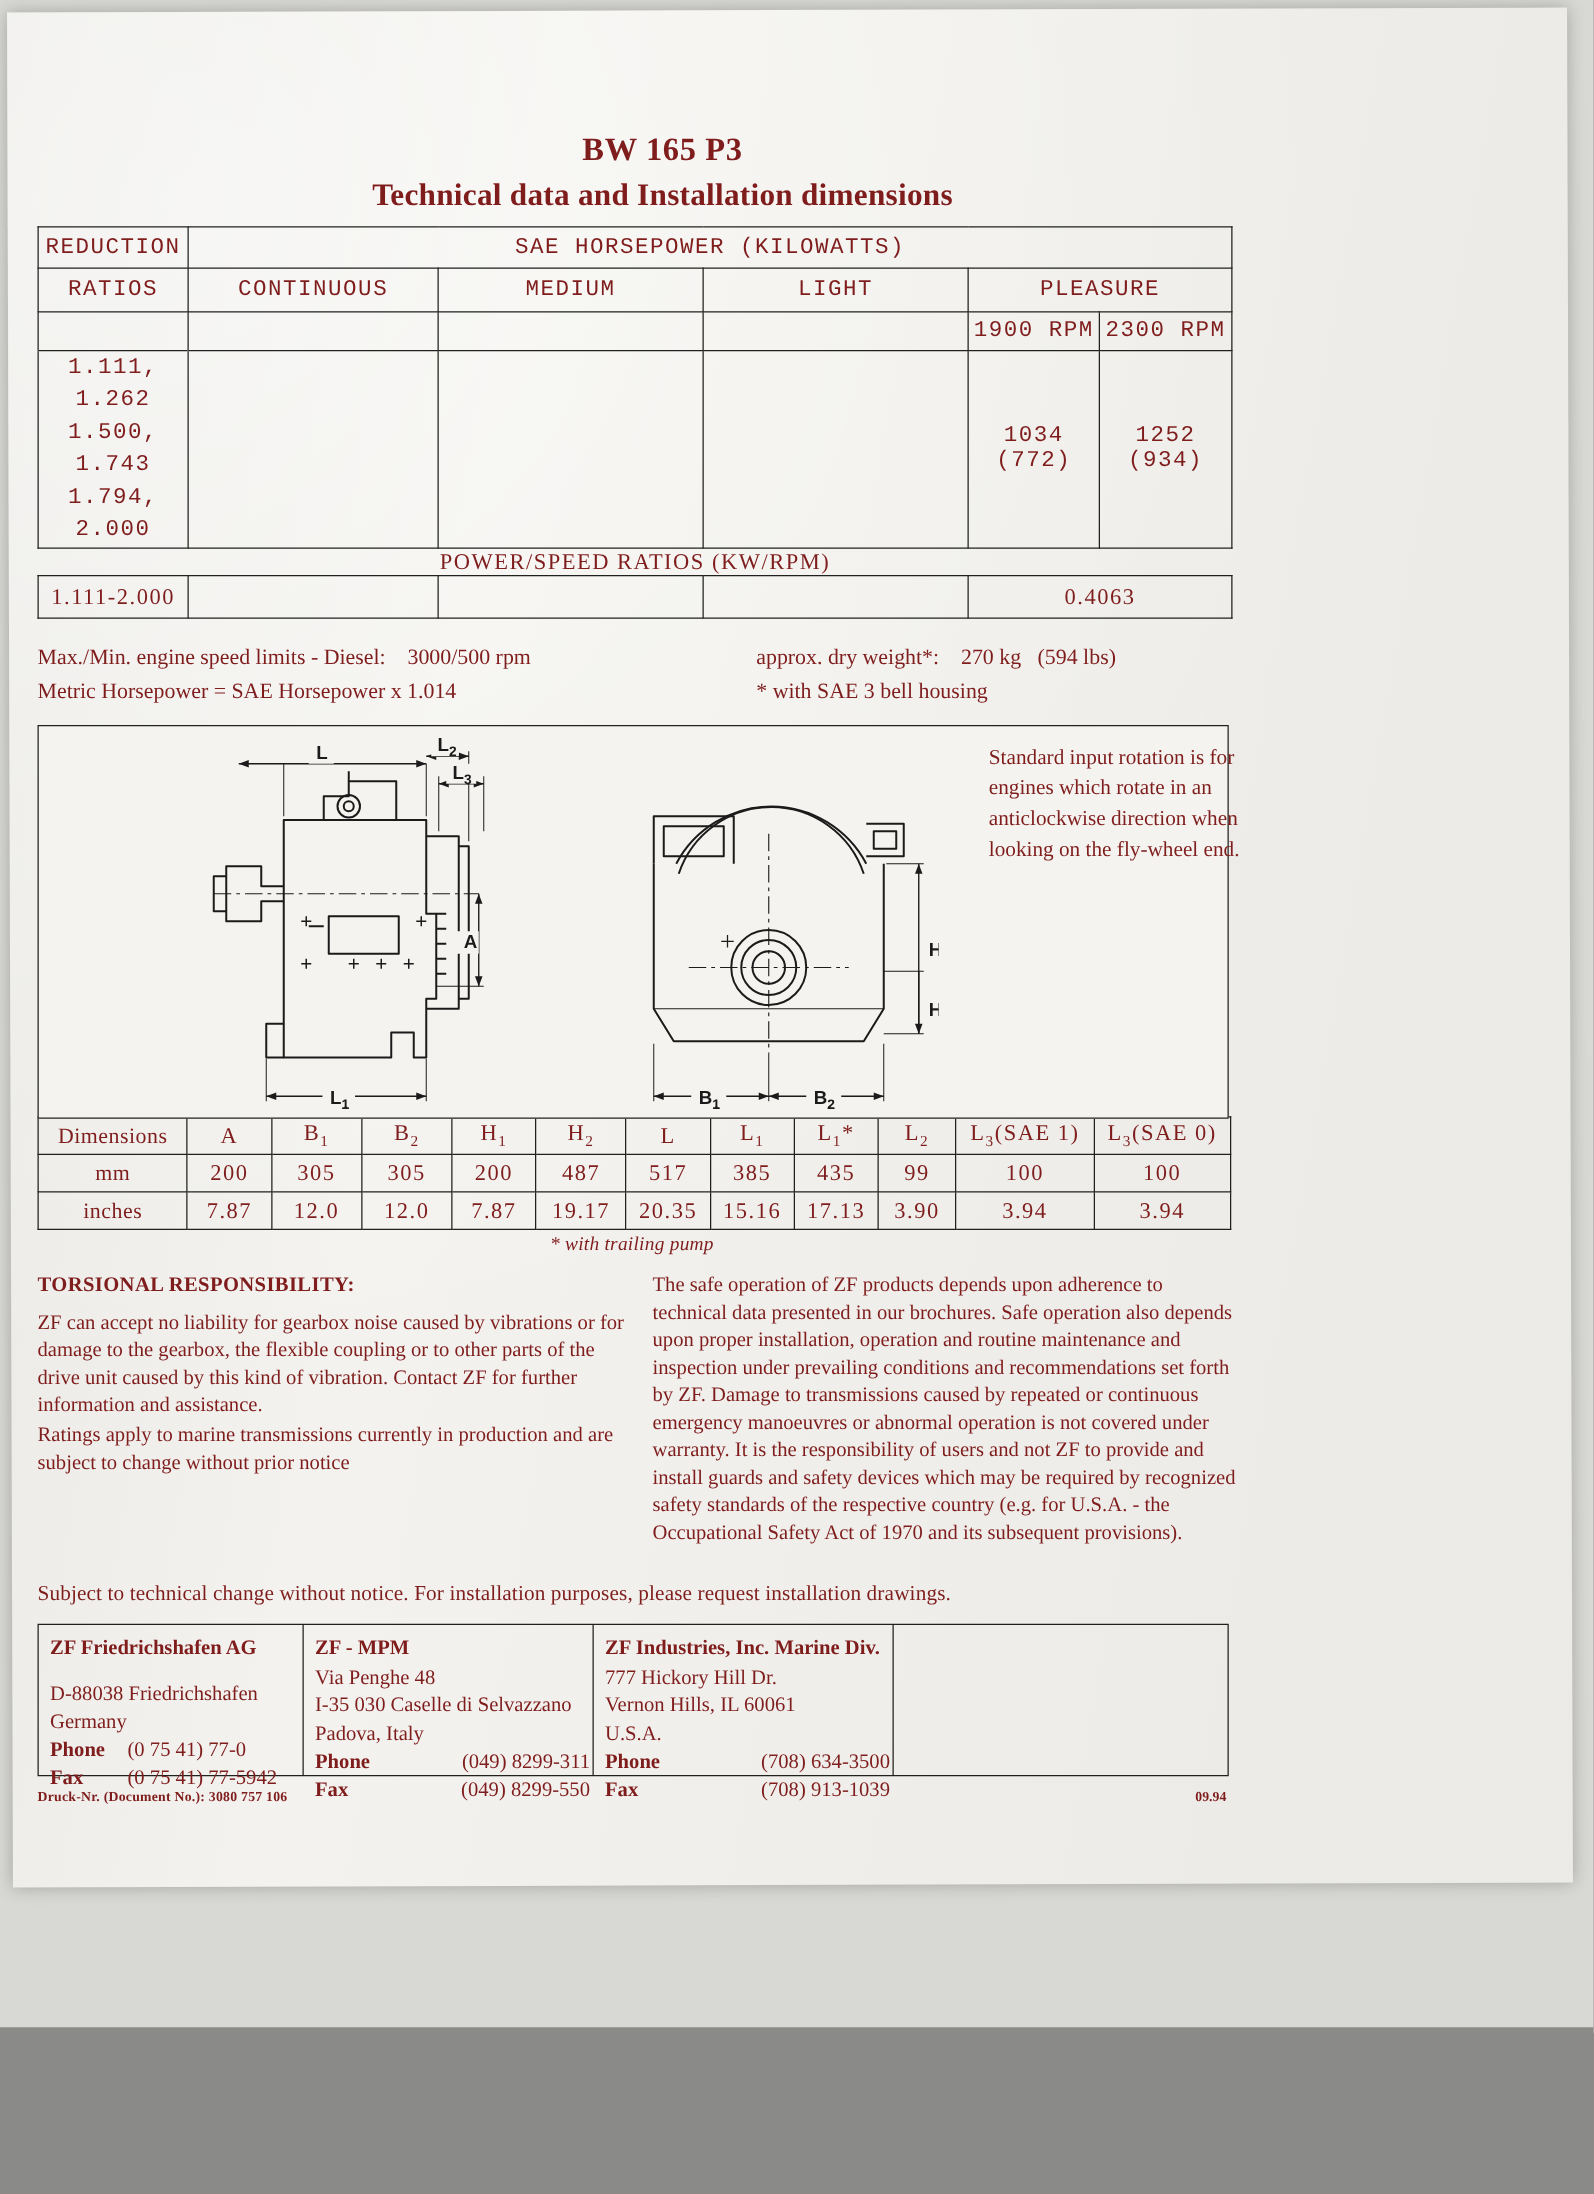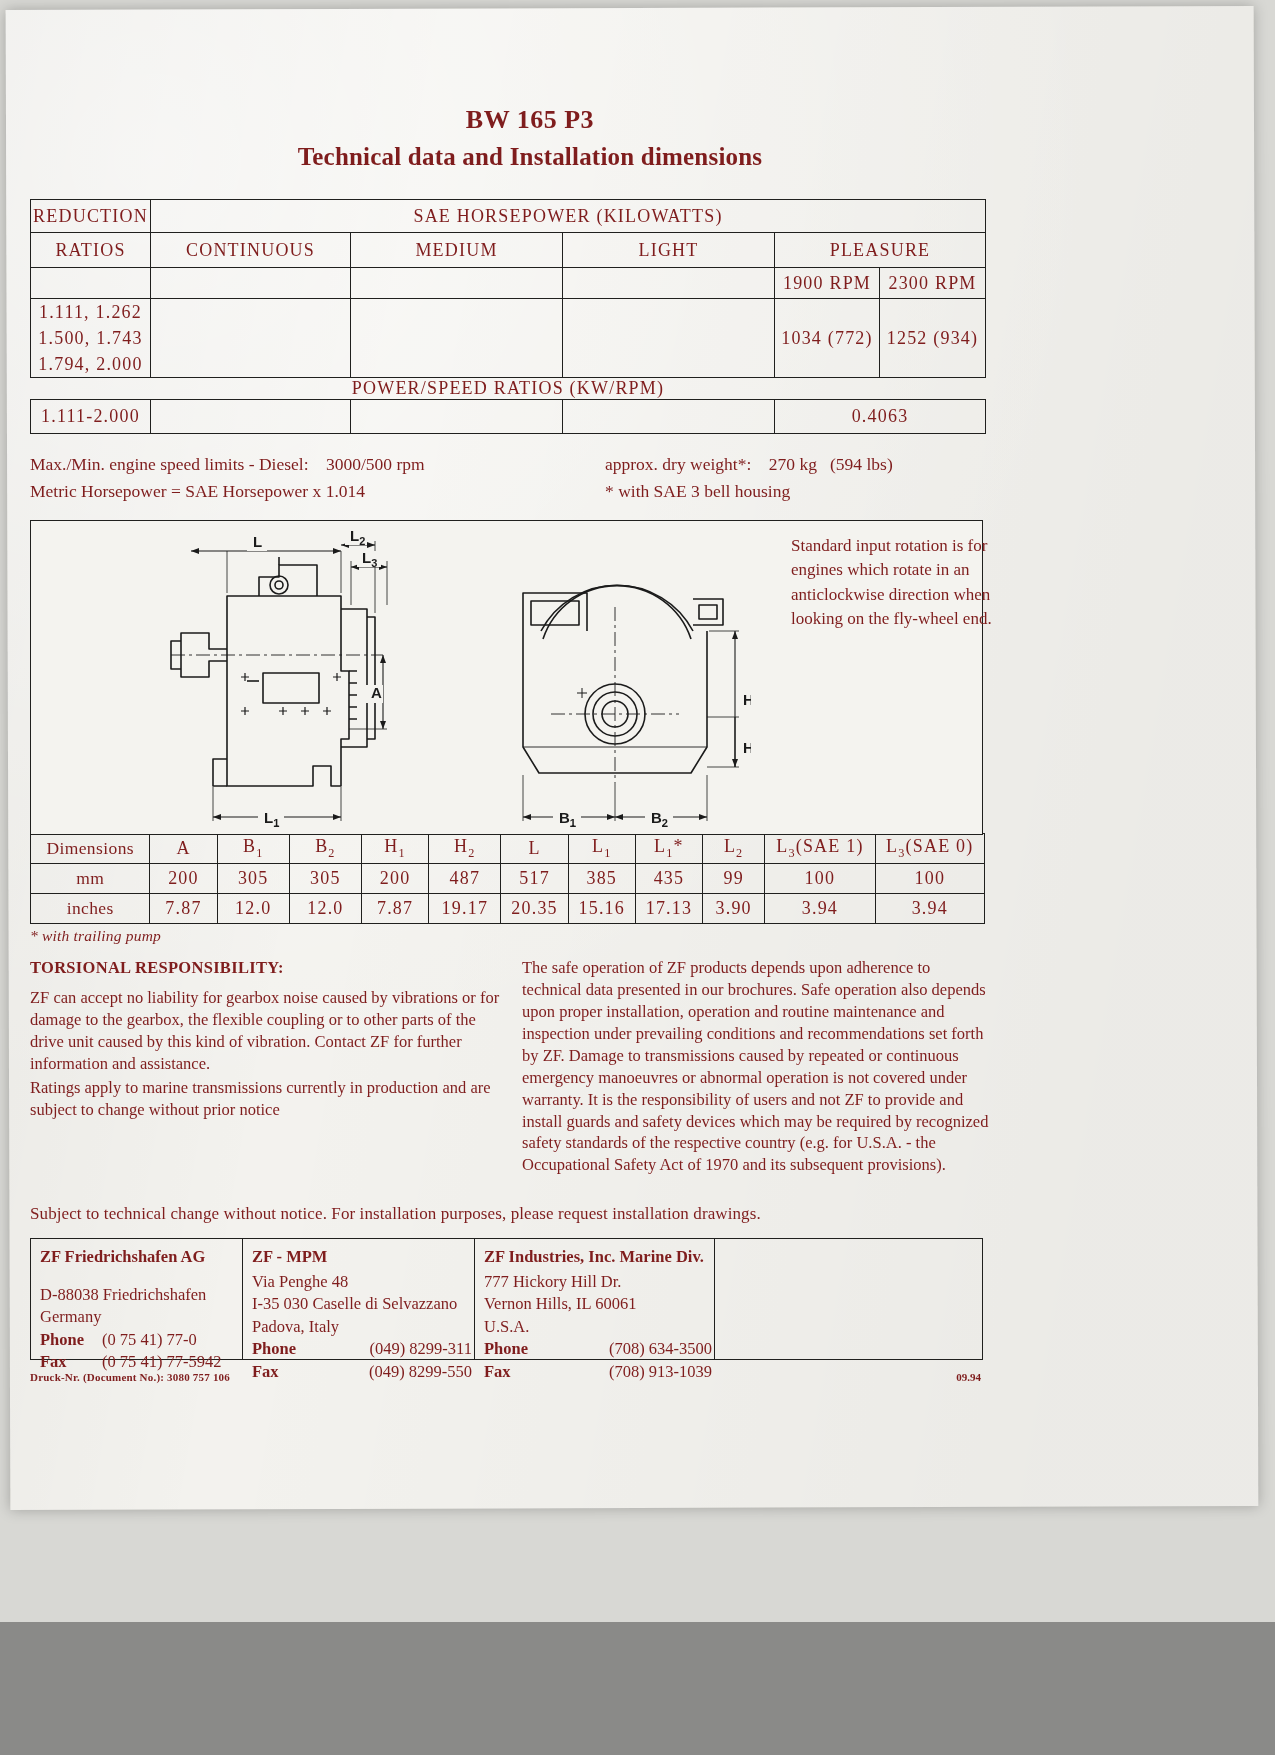--- a/index.html
+++ b/index.html
@@ -73,21 +73,22 @@
   }
   table.grid td, table.grid th {
     border: 1.6px solid #20201e;
     font-weight: normal;
     font-size: 18px;
     text-align: center;
     letter-spacing: 1.2px;
     padding: 0;
   }
   .power-table {
-    margin-top: 26px;
+    margin-top: 8px;
+    font-family: Liberation Mono, monospace;
   }
   .cap-small { letter-spacing: 0.6px; font-size: 17px; }
   .ratios-cell {
     font-size: 18px;
     letter-spacing: 0.3px;
     line-height: 1.45;
     padding: 6px 0 8px 0;
     text-align: center;
   }
   .ps-header {
@@ -136,21 +137,21 @@
   }
   .dim-table td {
     font-size: 18px;
     letter-spacing: 0.2px;
     height: 29px;
     text-align: center;
   }
   .dim-table .lbl { font-size: 17.5px; letter-spacing: 0.4px; }
   sub { font-size: 0.68em; }
   .footnote-pump {
-    text-align: left;
+    text-align: center;
     width: 951px;
     font-size: 15.5px;
     font-style: italic;
     margin-top: 3px;
     letter-spacing: 0.2px;
   }
 
   
   .notices {
     display: flex;

